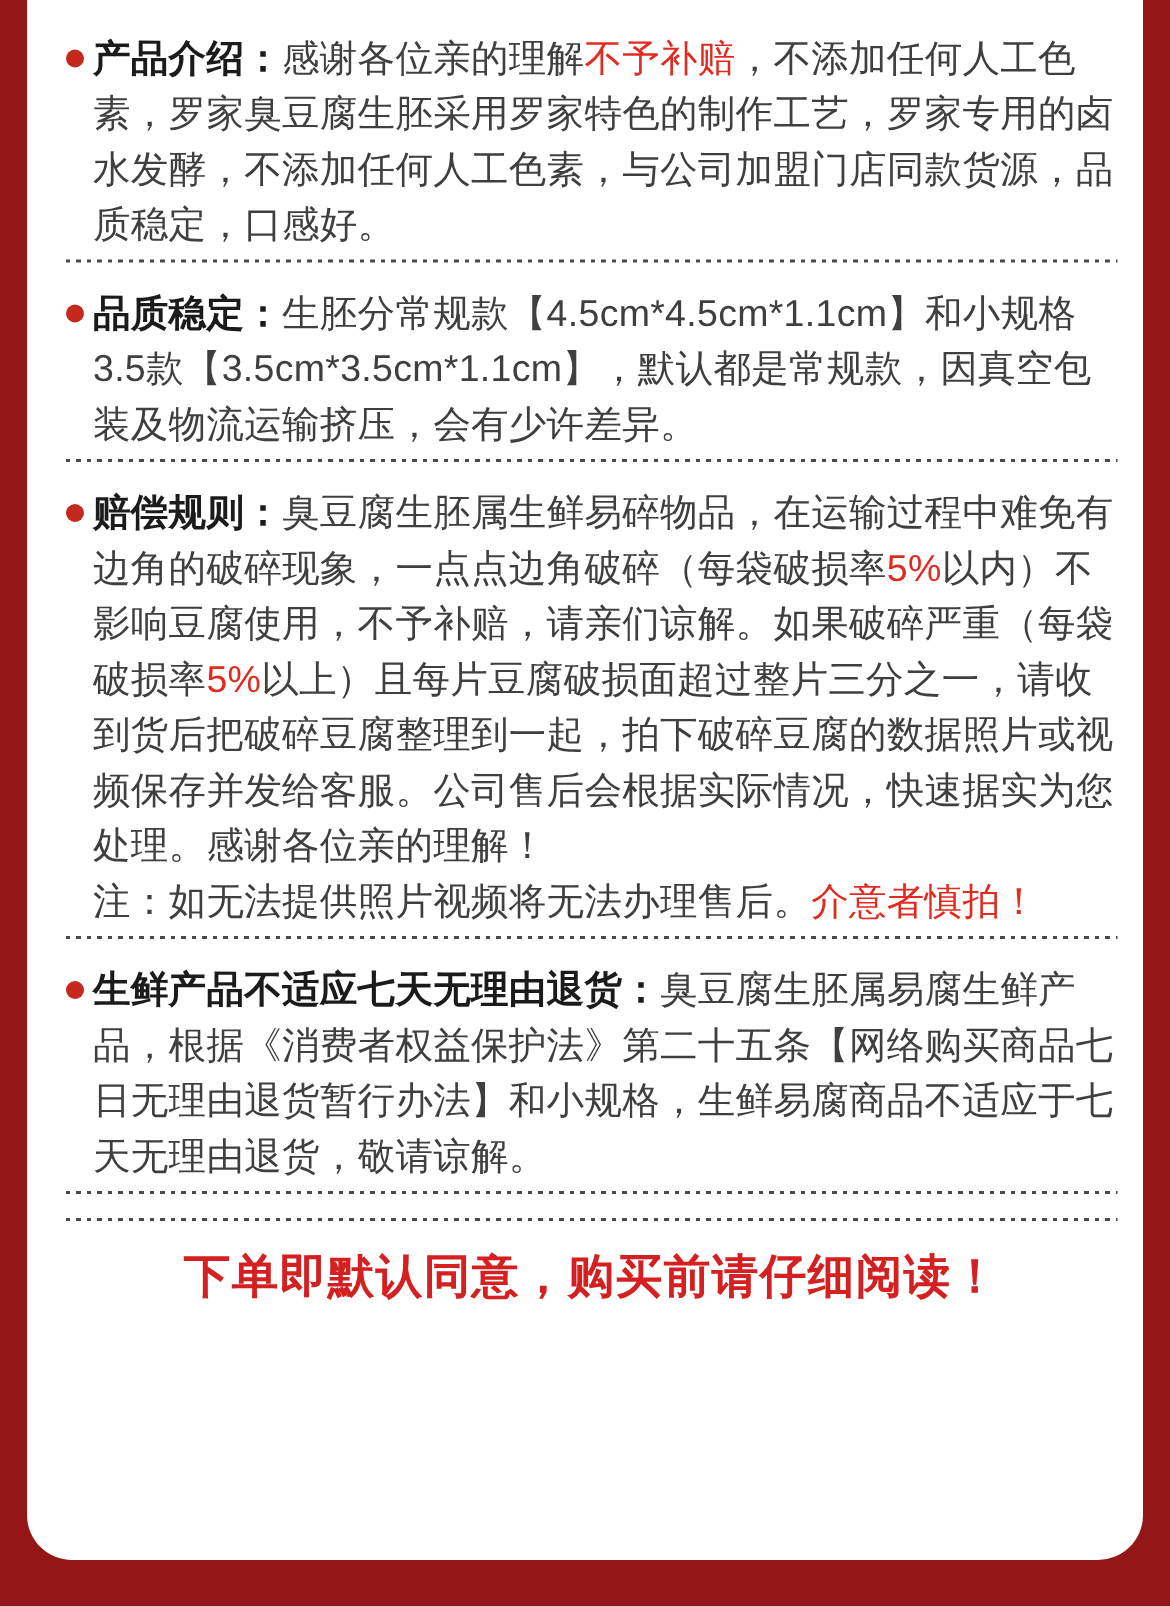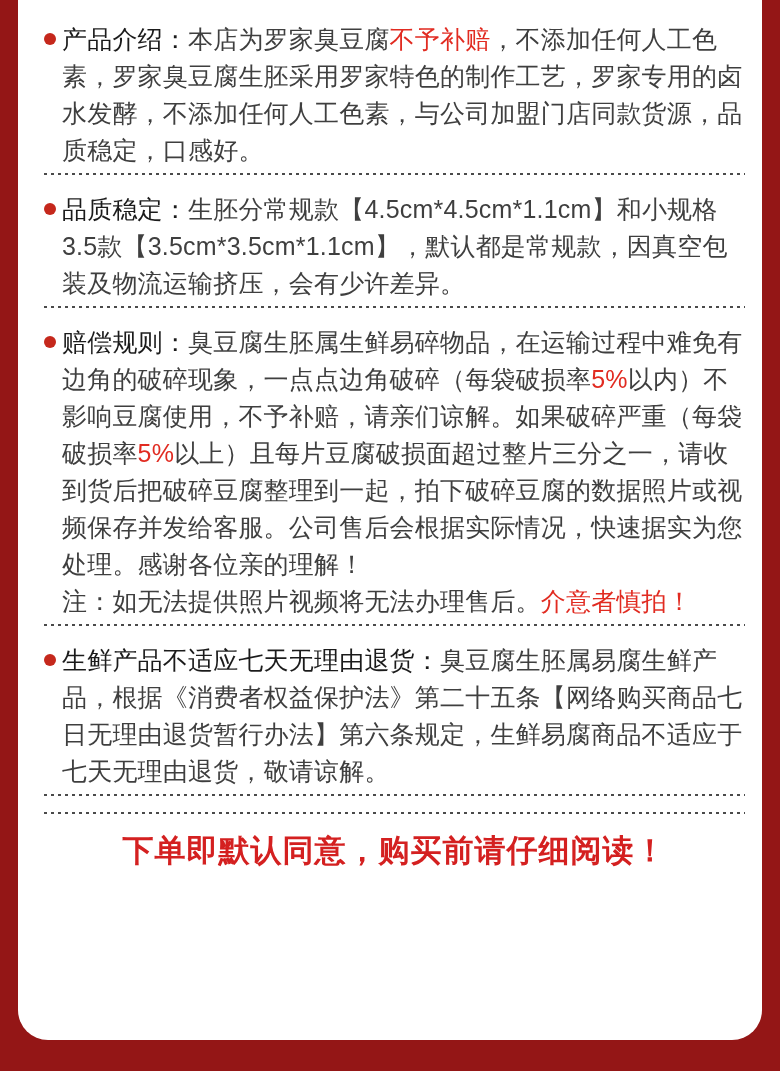--- a/index.html
+++ b/index.html
@@ -32,21 +32,21 @@
     background: var(--bullet, #c5281c);
   }
   .section-text {
     margin: 0;
     font-size: 25px;
     line-height: 37px;
     color: var(--body, #3f3f3f);
     letter-spacing: 0.2px;
   }
   .run-n { color: var(--body, #3f3f3f); }
-  .run-h { font-weight: normal; color: var(--heading, #1b1b1b); }
+  .run-h { font-weight: bold; color: var(--heading, #1b1b1b); }
   .run-r { color: var(--red, #e12b21); }
   .sep {
     height: 2px;
     margin: 4px 0 16px 0;
     background: repeating-linear-gradient(
       to right,
       var(--divider, #4a4a4a) 0 3px,
       transparent 3px 7px
     );
   }
@@ -61,35 +61,35 @@
   }
 </style>
 </head>
 <body>
 
 <div class="page">
   <div class="card">
     <div>
         <div class="section">
           <span class="bullet"></span>
-          <p class="section-text"><span class="run-h">产品介绍：</span><span class="run-n">本店为罗家臭豆腐</span><span class="run-r">不予补赔</span><span class="run-n">，不添加任何人工色素，罗家臭豆腐生胚采用罗家特色的制作工艺，罗家专用的卤水发酵，不添加任何人工色素，与公司加盟门店同款货源，品质稳定，口感好。</span></p>
+          <p class="section-text"><span class="run-h">产品介绍：</span><span class="run-n">感谢各位亲的理解</span><span class="run-r">不予补赔</span><span class="run-n">，不添加任何人工色素，罗家臭豆腐生胚采用罗家特色的制作工艺，罗家专用的卤水发酵，不添加任何人工色素，与公司加盟门店同款货源，品质稳定，口感好。</span></p>
         </div>
         <div class="sep"></div>
         <div class="section">
           <span class="bullet"></span>
           <p class="section-text"><span class="run-h">品质稳定：</span><span class="run-n">生胚分常规款【4.5cm*4.5cm*1.1cm】和小规格3.5款【3.5cm*3.5cm*1.1cm】，默认都是常规款，因真空包装及物流运输挤压，会有少许差异。</span></p>
         </div>
         <div class="sep"></div>
         <div class="section">
           <span class="bullet"></span>
           <p class="section-text"><span class="run-h">赔偿规则：</span><span class="run-n">臭豆腐生胚属生鲜易碎物品，在运输过程中难免有边角的破碎现象，一点点边角破碎（每袋破损率</span><span class="run-r">5%</span><span class="run-n">以内）不影响豆腐使用，不予补赔，请亲们谅解。如果破碎严重（每袋破损率</span><span class="run-r">5%</span><span class="run-n">以上）且每片豆腐破损面超过整片三分之一，请收到货后把破碎豆腐整理到一起，拍下破碎豆腐的数据照片或视频保存并发给客服。公司售后会根据实际情况，快速据实为您处理。感谢各位亲的理解！</span><br><span class="run-n">注：如无法提供照片视频将无法办理售后。</span><span class="run-r">介意者慎拍！</span></p>
         </div>
         <div class="sep"></div>
         <div class="section">
           <span class="bullet"></span>
-          <p class="section-text"><span class="run-h">生鲜产品不适应七天无理由退货：</span><span class="run-n">臭豆腐生胚属易腐生鲜产品，根据《消费者权益保护法》第二十五条【网络购买商品七日无理由退货暂行办法】第六条规定，生鲜易腐商品不适应于七天无理由退货，敬请谅解。</span></p>
+          <p class="section-text"><span class="run-h">生鲜产品不适应七天无理由退货：</span><span class="run-n">臭豆腐生胚属易腐生鲜产品，根据《消费者权益保护法》第二十五条【网络购买商品七日无理由退货暂行办法】和小规格，生鲜易腐商品不适应于七天无理由退货，敬请谅解。</span></p>
         </div>
         <div class="sep"></div>
         <div class="sep"></div>
       </div>
     <p class="footer-notice">下单即默认同意，购买前请仔细阅读！</p>
   </div>
 </div>
 
 </body></html>

